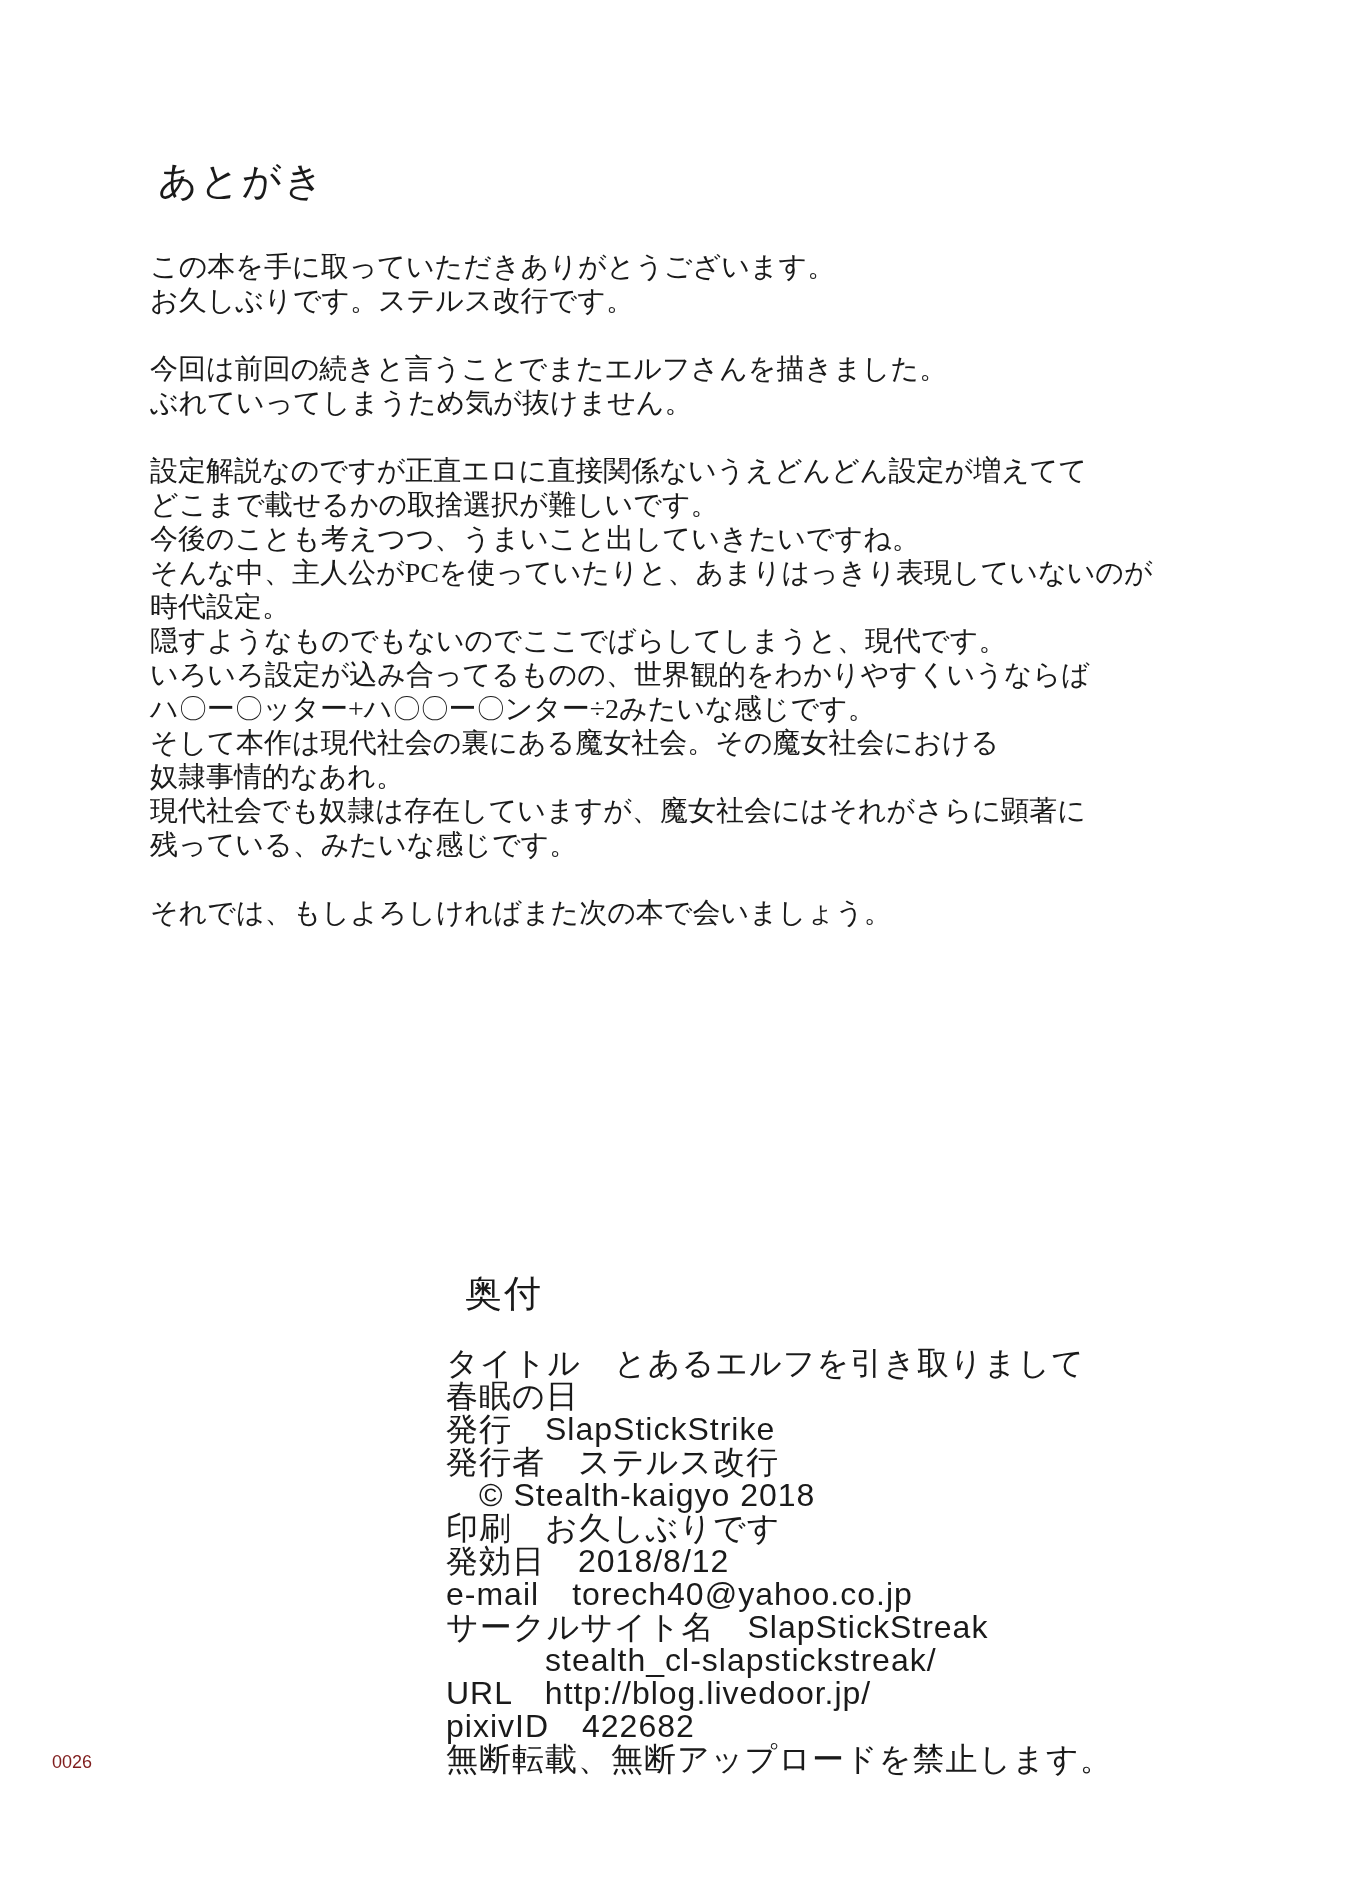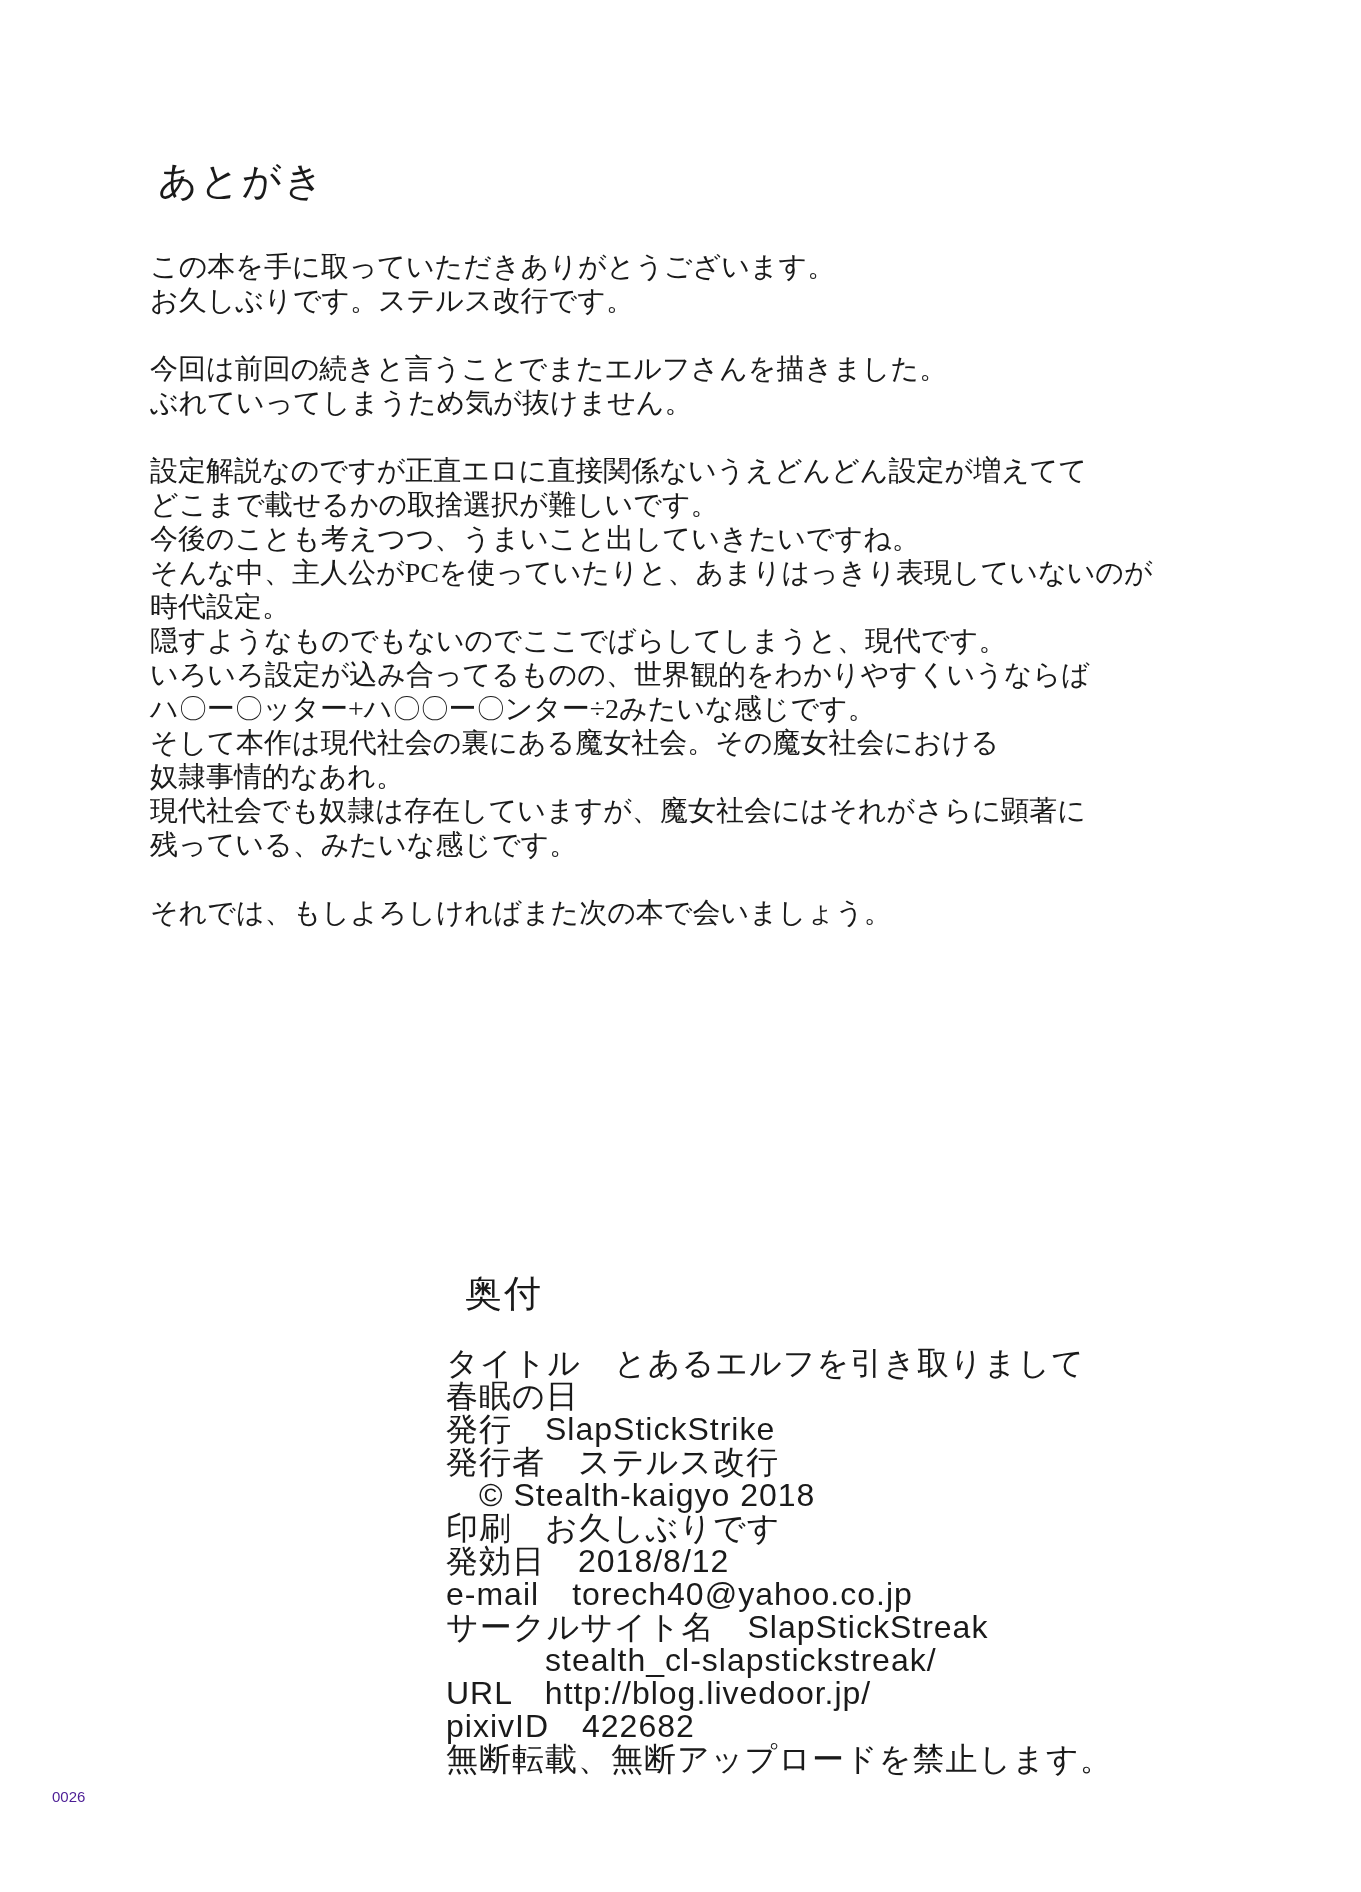--- a/index.html
+++ b/index.html
@@ -58,24 +58,23 @@
     line-height: 33px;
     font-size: 32px;
     white-space: pre-wrap;
     letter-spacing: 1px;
   }
 
   .page-number {
     position: absolute;
     left: 52px;
     top: 1753px;
-    font-size: 15px;
+    font-size: 18px;
     line-height: 1;
-    color: #4c1d95;
-    margin-top: 36px;
+    color: #7f1d1d;
   }
 </style>
 </head>
 <body>
 
 <div class="page">
 
   <section>
     <h1 class="afterword-heading gothic">あとがき</h1>
 

